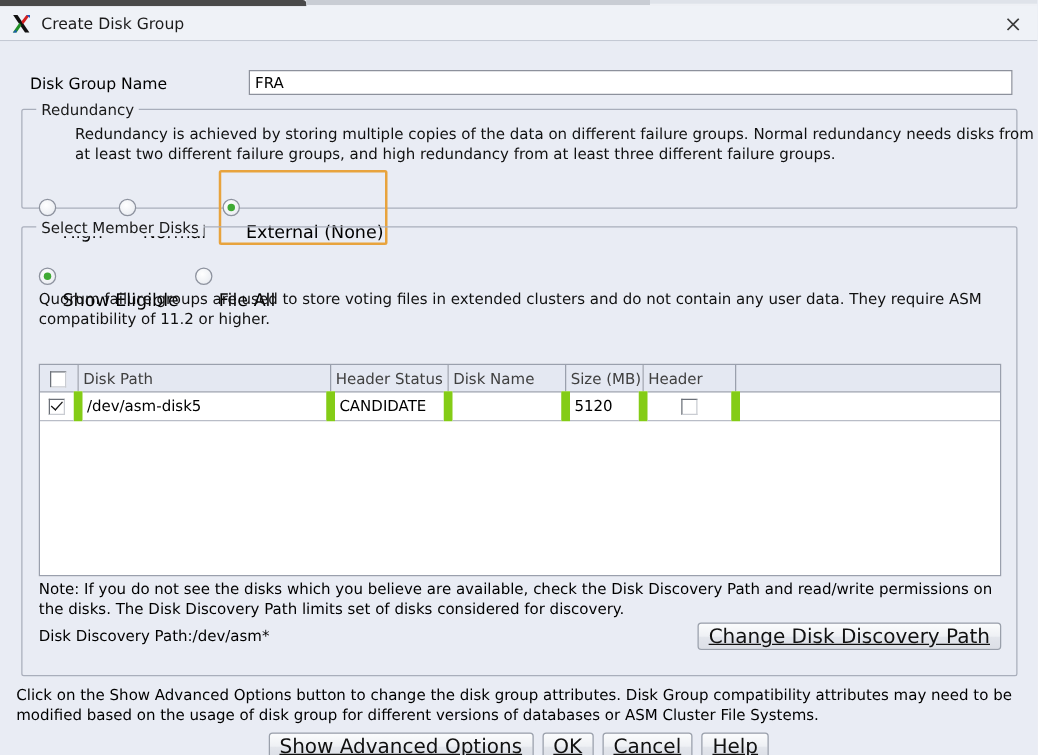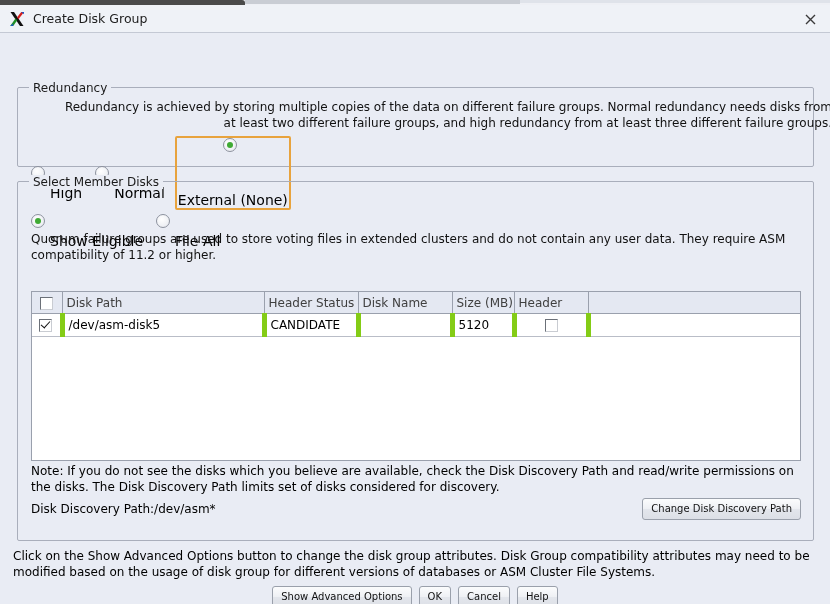--- a/index.html
+++ b/index.html
@@ -112,21 +112,21 @@
     position: absolute;
     top: -7px; left: 11px;
     background: #e9ecf4;
     padding: 0 4px;
     font-size: 12px;
     color: #1a1a1a;
   }
 
   .panel-redundancy {
     left: 17px; top: 54px;
-    width: 795px; height: 78px; text-align: right;
+    width: 795px; height: 78px;
   }
   .panel-members {
     left: 17px; top: 148px;
     width: 795px; height: 358px;
   }
 
   .desc {
     position: absolute;
     font-size: 12px;
     line-height: 16px;
@@ -143,21 +143,20 @@
     display: flex;
     align-items: center;
     margin-right: 7px;
     padding: 2px 3px;
     cursor: pointer;
   }
   .radio-item.focused {
     border: 2px solid #e8a33d;
     border-radius: 2px;
     padding: 0px 1px;
-    flex-direction: column;
   }
   .radio-dot {
     width: 12px; height: 12px;
     border-radius: 50%;
     border: 1px solid #8d929e;
     background: radial-gradient(circle at 40% 35%, #ffffff 0%, #eef0f4 65%, #dfe2e8 100%);
     margin-right: 5px;
     position: relative;
     flex: 0 0 auto;
   }
@@ -201,21 +200,21 @@
     color: #404040;
     white-space: nowrap;
     overflow: hidden;
     margin-top: 20px;
   }
   table.disks th.ck, table.disks td.ck {
     text-align: center;
     padding: 2px 0;
   }
   table.disks td {
-    border-right: 5px solid #84cc16;
+    border-right: 7px solid #84cc16;
     border-bottom: 1px solid #b9bdc7;
     padding: 2px 4px;
     height: 18px;
     background: #ffffff;
     white-space: nowrap;
     overflow: hidden;
   }
   table.disks th.tail, table.disks td.tail {
     border-right: none;
   }
@@ -253,29 +252,30 @@
     width: 770px;
     display: flex;
     align-items: center;
     justify-content: space-between;
   }
   .discovery-label { font-size: 12px; }
 
   
   .btn {
     font-family: "DejaVu Sans", "Liberation Sans", sans-serif;
-    font-size: 10px;
+    font-size: 16px;
     color: #111;
     background: linear-gradient(#fbfcfd 0%, #eef0f4 50%, #e3e6ec 51%, #dcdfe6 100%);
     border: 1px solid #9aa0ab;
     border-radius: 3px;
     padding: 3px 8px;
     cursor: pointer;
     line-height: 14px;
     white-space: nowrap;
+    text-decoration: underline;
   }
 
   .bottom-desc {
     position: absolute;
     left: 13px; top: 515px;
     width: 805px;
     font-size: 12px;
     line-height: 16px;
   }
   .bottom-buttons {
@@ -309,20 +309,24 @@
     <span class="title-text">Create Disk Group</span>
     <span class="close-btn">
       <svg width="13" height="13" viewBox="0 0 13 13" aria-hidden="true">
         <path d="M2 2 L11 11 M11 2 L2 11" stroke="#3a3a3a" stroke-width="1.4" fill="none"></path>
       </svg>
     </span>
   </div>
 
   <div class="content">
 
+    <div class="row-name">
+      <span class="lbl-dgname">Disk Group Name</span>
+      <input class="txt-dgname" type="text" value="FRA" style="">
+    </div>
 
     <div class="panel panel-redundancy">
       <span class="panel-title">Redundancy</span>
       <div class="desc" style="left:8px; top:11px; width:772px;margin-left:34px;">Redundancy is achieved by storing multiple copies of the data on different failure groups. Normal redundancy needs disks from at least two different failure groups, and high redundancy from at least three different failure groups.</div>
       <div class="radio-row" style="left:10px; top:48px;">
 
         <div class="radio-item">
           <span class="radio-dot"></span>
           <span class="radio-label">High</span>
         </div>

